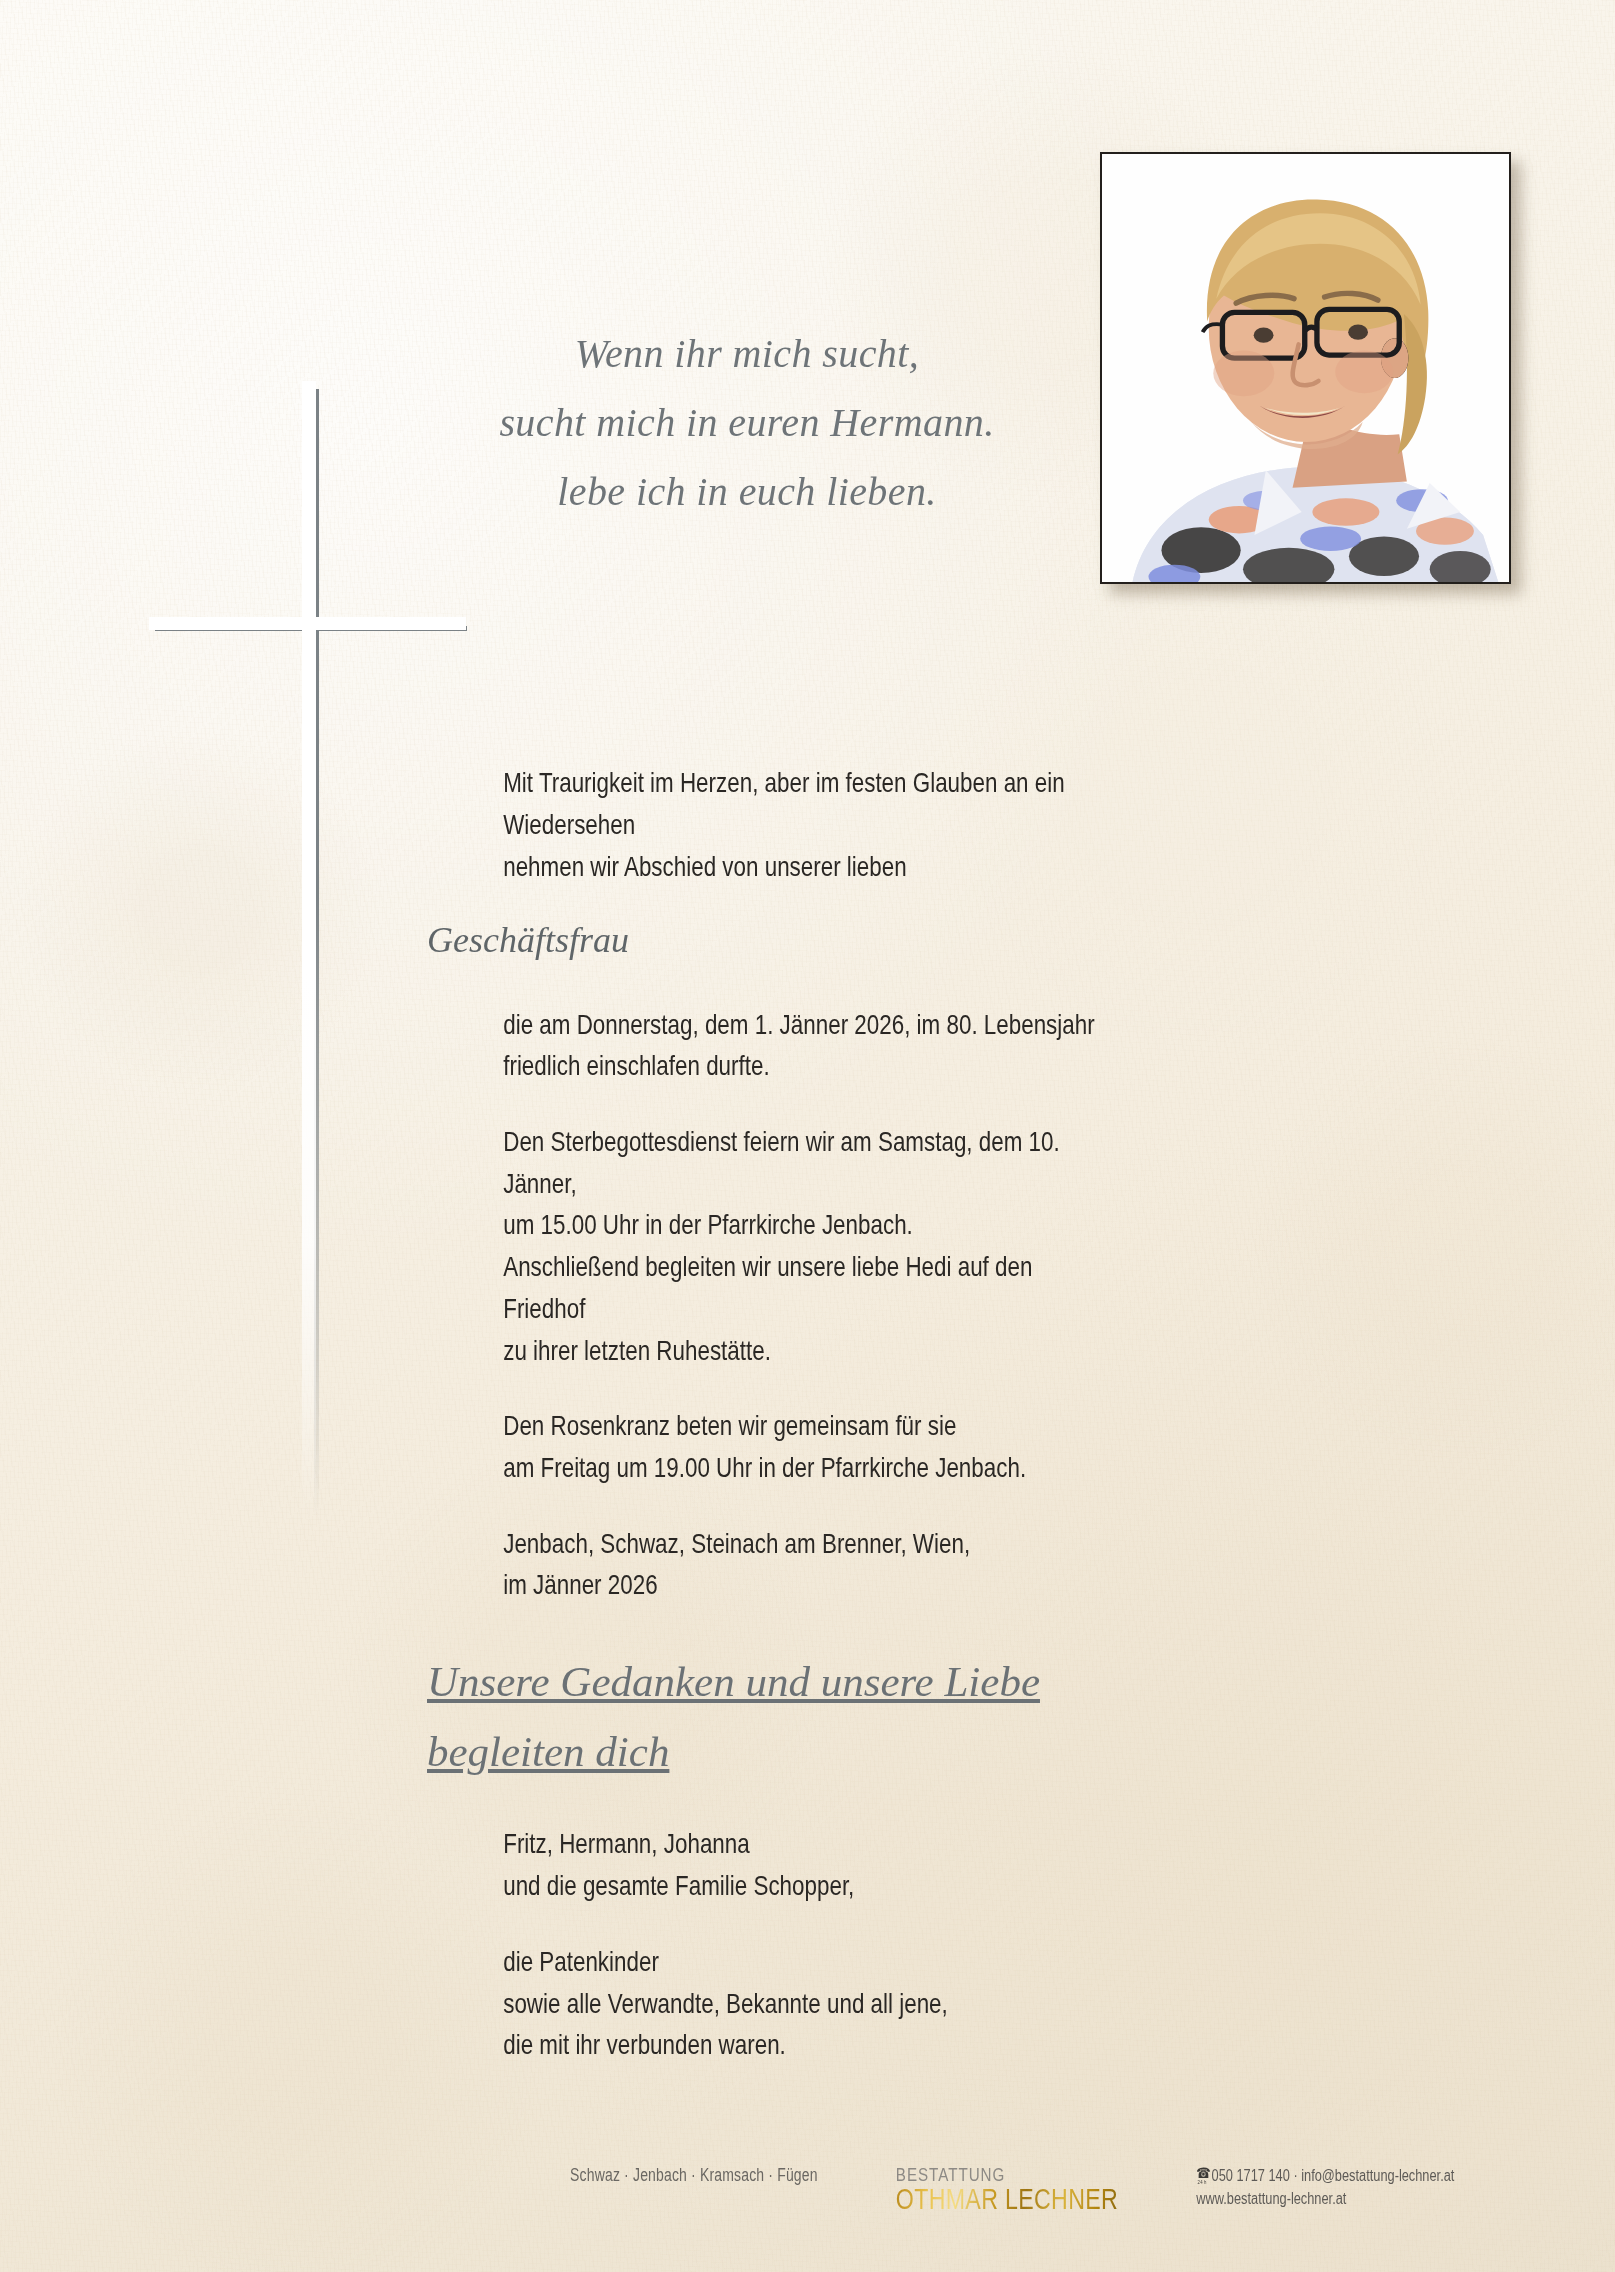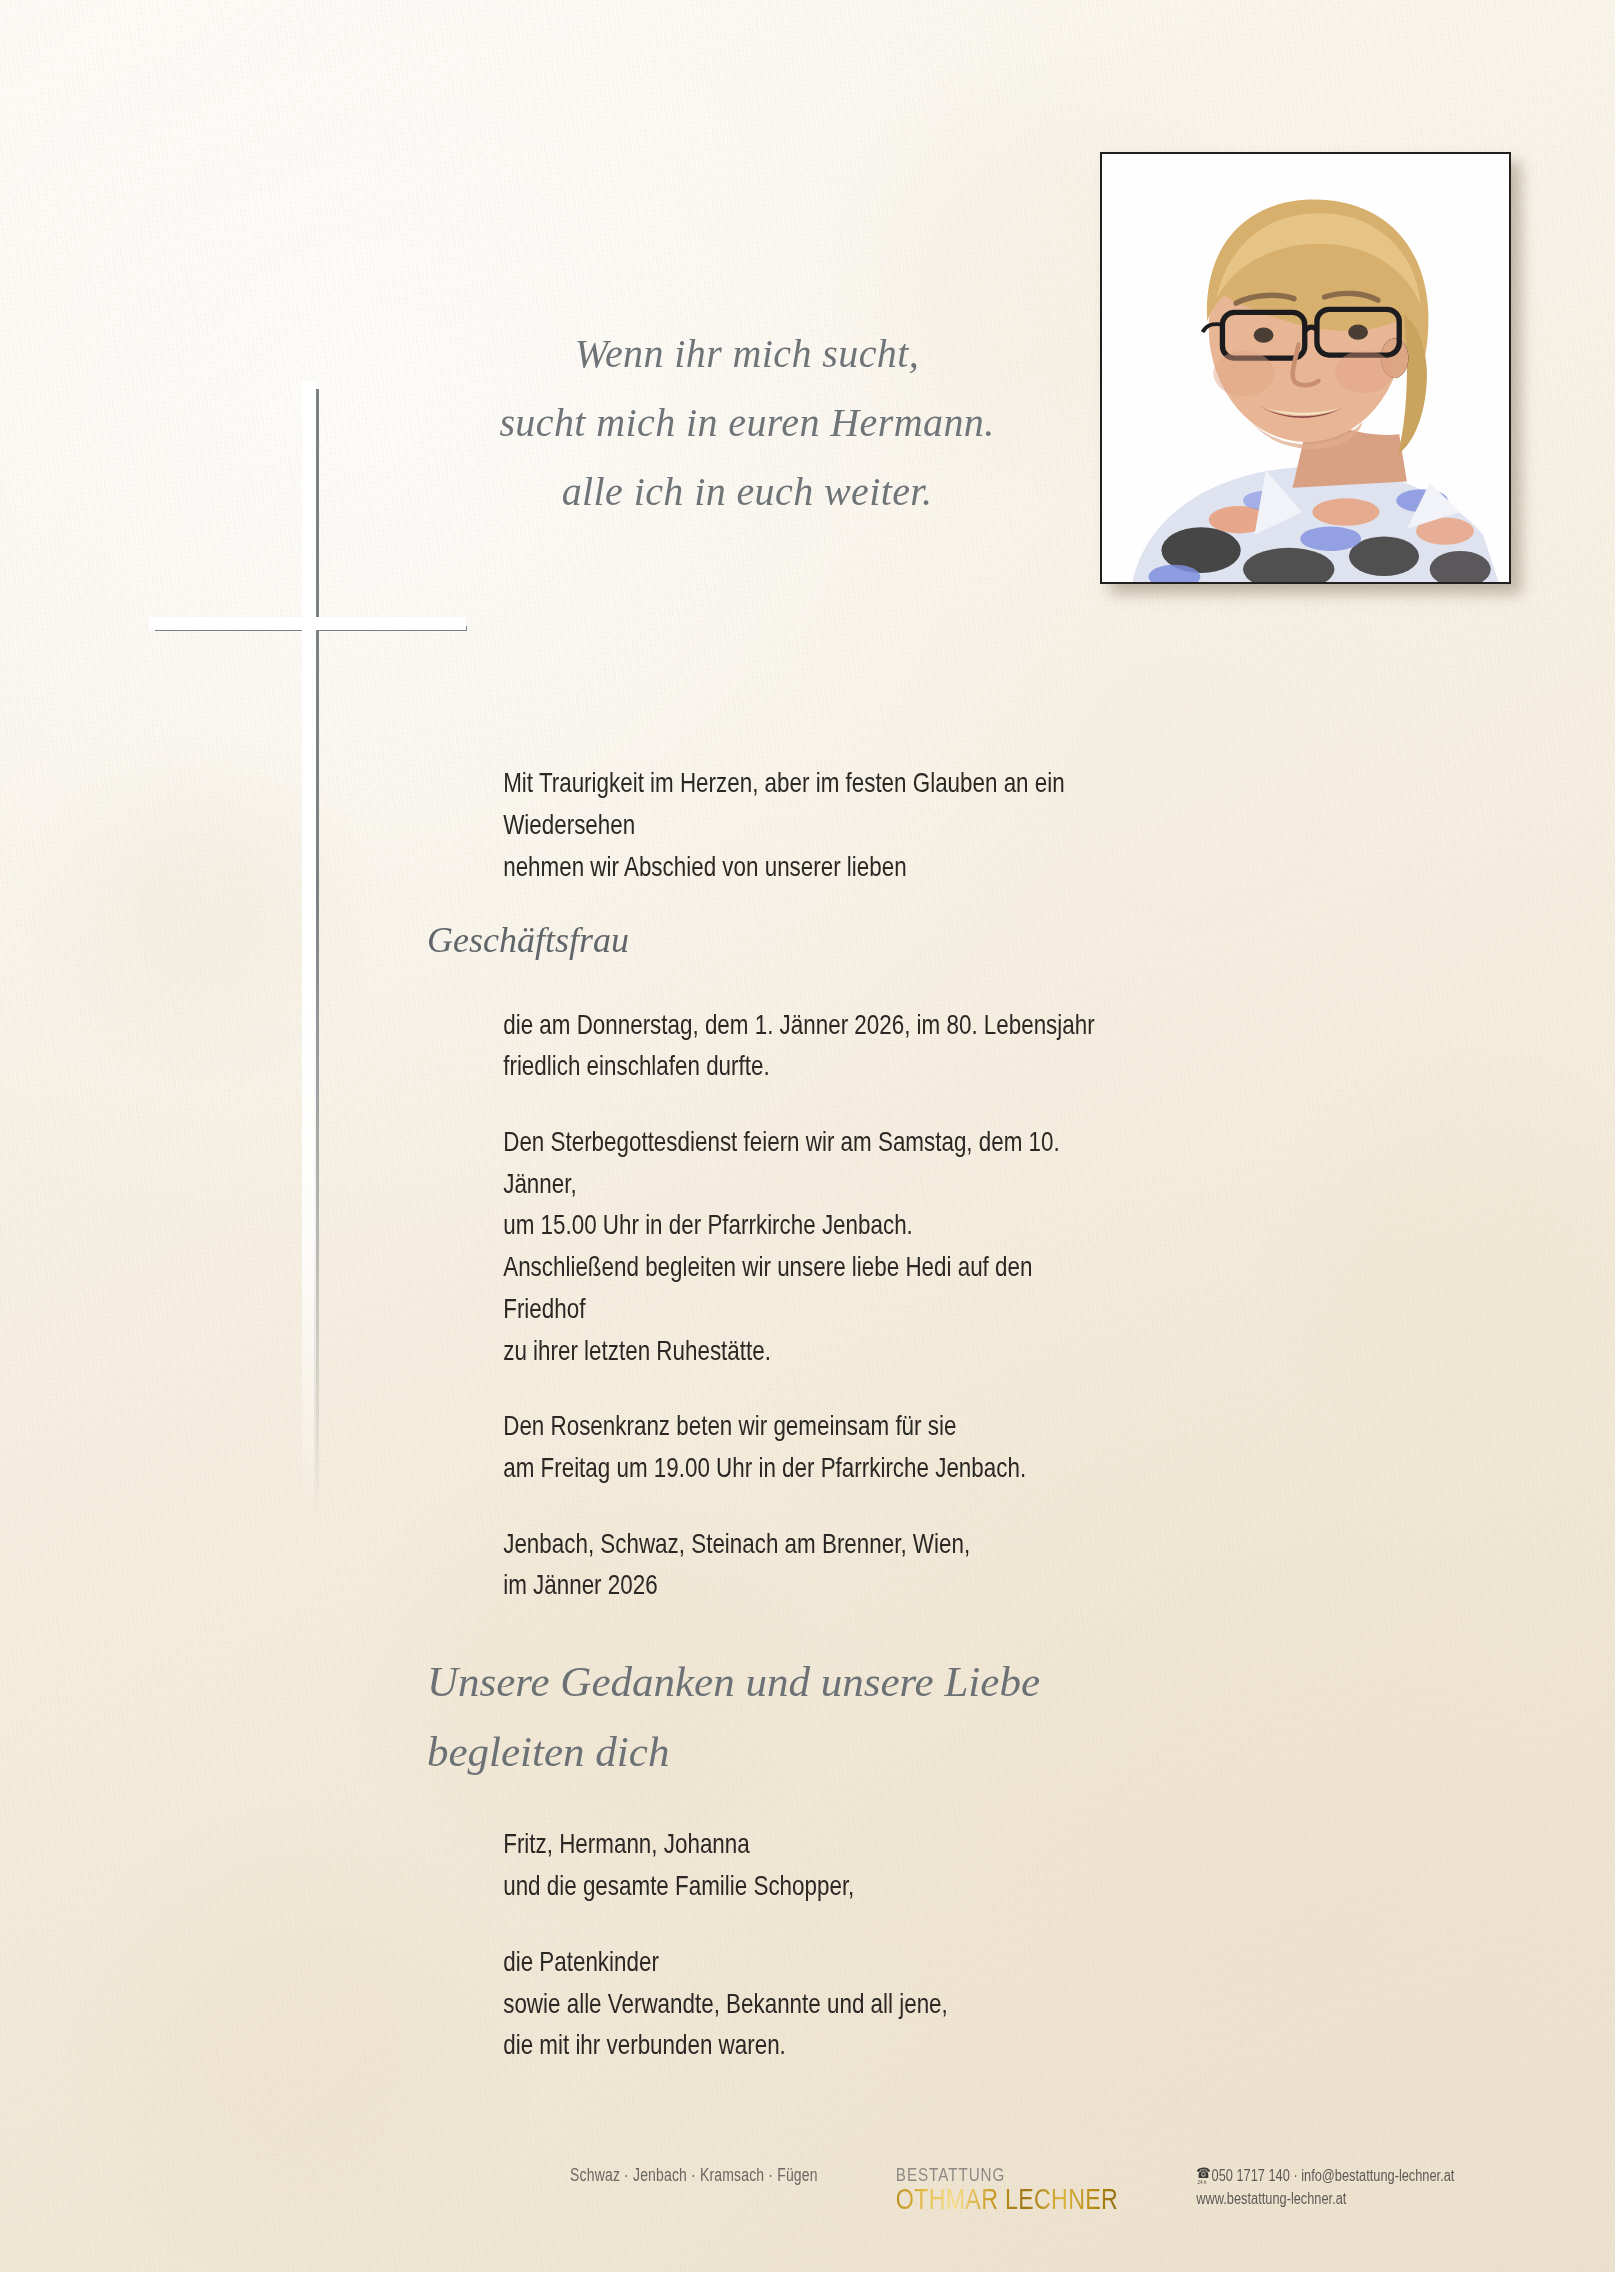--- a/index.html
+++ b/index.html
@@ -123,20 +123,21 @@
     font-size:28px;line-height:1.49;color:#2a2724;
     margin-bottom:34px;
   }
   .closing{
     font-family:"Liberation Serif",serif;
     font-style:italic;
     font-size:43px;
     line-height:1.62;
     color:#6b7175;
     margin:41px 0 37px 0;
+    text-decoration:underline;
   }
   .mourners{
     font-size:28px;line-height:1.49;color:#2a2724;
     margin-bottom:34px;
   }
 
   
   #footer{
     position:absolute;left:0;bottom:47px;width:1616px;height:61px;
   }
@@ -245,21 +246,21 @@
       <ellipse cx="186" cy="288" rx="40" ry="30" fill="#e0a183" opacity="0.45"></ellipse>
       <ellipse cx="344" cy="286" rx="38" ry="28" fill="#e0a183" opacity="0.40"></ellipse>
 
       <path d="M196 352 C 236 392 306 390 342 352 C 330 396 236 402 196 352 Z" fill="#dfae8d" opacity="0.75"></path>
     </svg>
   </div>
 
   <div id="poem">
     <div>Wenn ihr mich sucht,</div>
     <div>sucht mich in euren Hermann.</div>
-    <div>alle ich in euch weiter.</div>
+    <div>lebe ich in euch lieben.</div>
   </div>
 
   <div id="body-col">
 
     <div class="lead narrow">
       <div>Mit Traurigkeit im Herzen, aber im festen Glauben an ein Wiedersehen</div>
       <div>nehmen wir Abschied von unserer lieben</div>
     </div>
 
 

